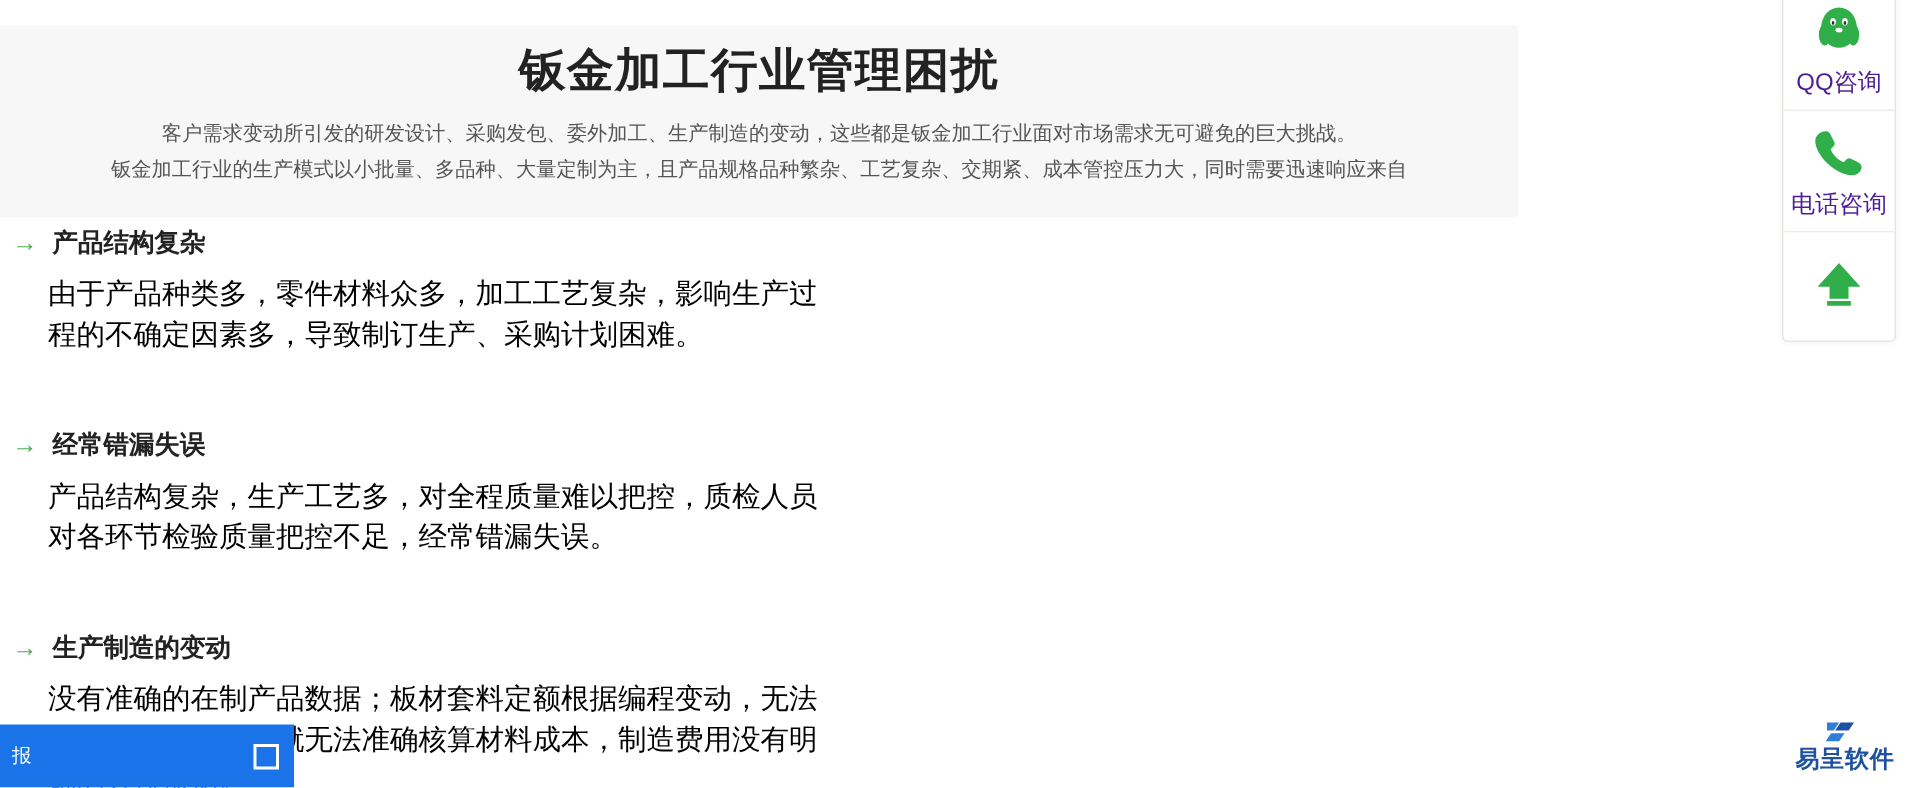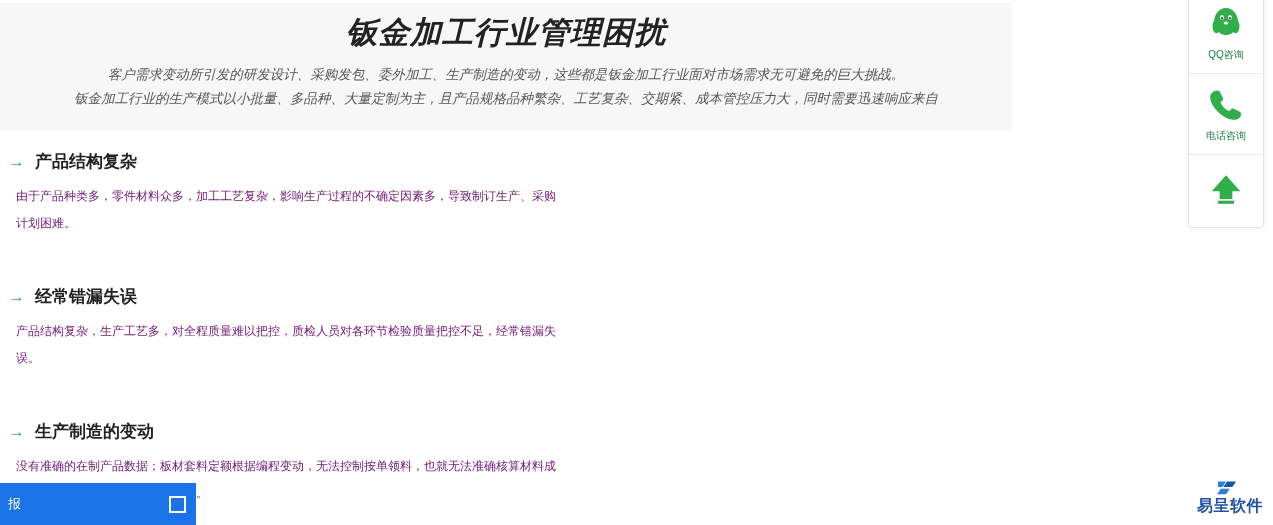--- a/index.html
+++ b/index.html
@@ -13,25 +13,24 @@
   .page {
     position: relative;
     width: 1273px;
     height: 525px;
     background: #ffffff;
   }
 
   
   .hero {
     position: absolute;
-    left: 0; top: 3px;
+    left: 0; top: 17px;
     width: 1012px;
     height: 128px;
     background: #f7f7f7;
-    font-style: italic;
   }
   .hero-title {
     text-align: center;
     font-size: 31px;
     font-weight: 700;
     color: #222222;
     letter-spacing: 1px;
     padding-top: 8px;
     line-height: 44px;
   }
@@ -70,24 +69,24 @@
     line-height: 1;
     margin-right: 10px;
     font-weight: bold;
   }
   .item-title {
     font-size: 17px;
     font-weight: 700;
     color: #222222;
   }
   .item-text {
-    font-size: 12px;
-    color: #701a75;
+    font-size: 19px;
+    color: #000000;
     line-height: 27px;
-    padding-left: 16px;
+    padding-left: 32px;
     max-width: 560px;
   }
 
   
   .side-bar {
     position: absolute;
     right: 9px;
     top: -8px;
     width: 76px;
     background: #ffffff;
@@ -101,22 +100,22 @@
     border-bottom: 1px solid #e7eee6;
     display: flex;
     flex-direction: column;
     align-items: center;
     justify-content: center;
     cursor: pointer;
     background: #ffffff;
   }
   .side-item:last-child { border-bottom: none; height: 72px; }
   .side-label {
-    font-size: 10px;
-    color: #15803d;
+    font-size: 16px;
+    color: #4c1d95;
     margin-top: 6px;
   }
   .side-ico { width: 40px; height: 38px; display: block; }
 
   
   .dl-bar {
     position: absolute;
     left: 0;
     bottom: 0;
     width: 196px;

